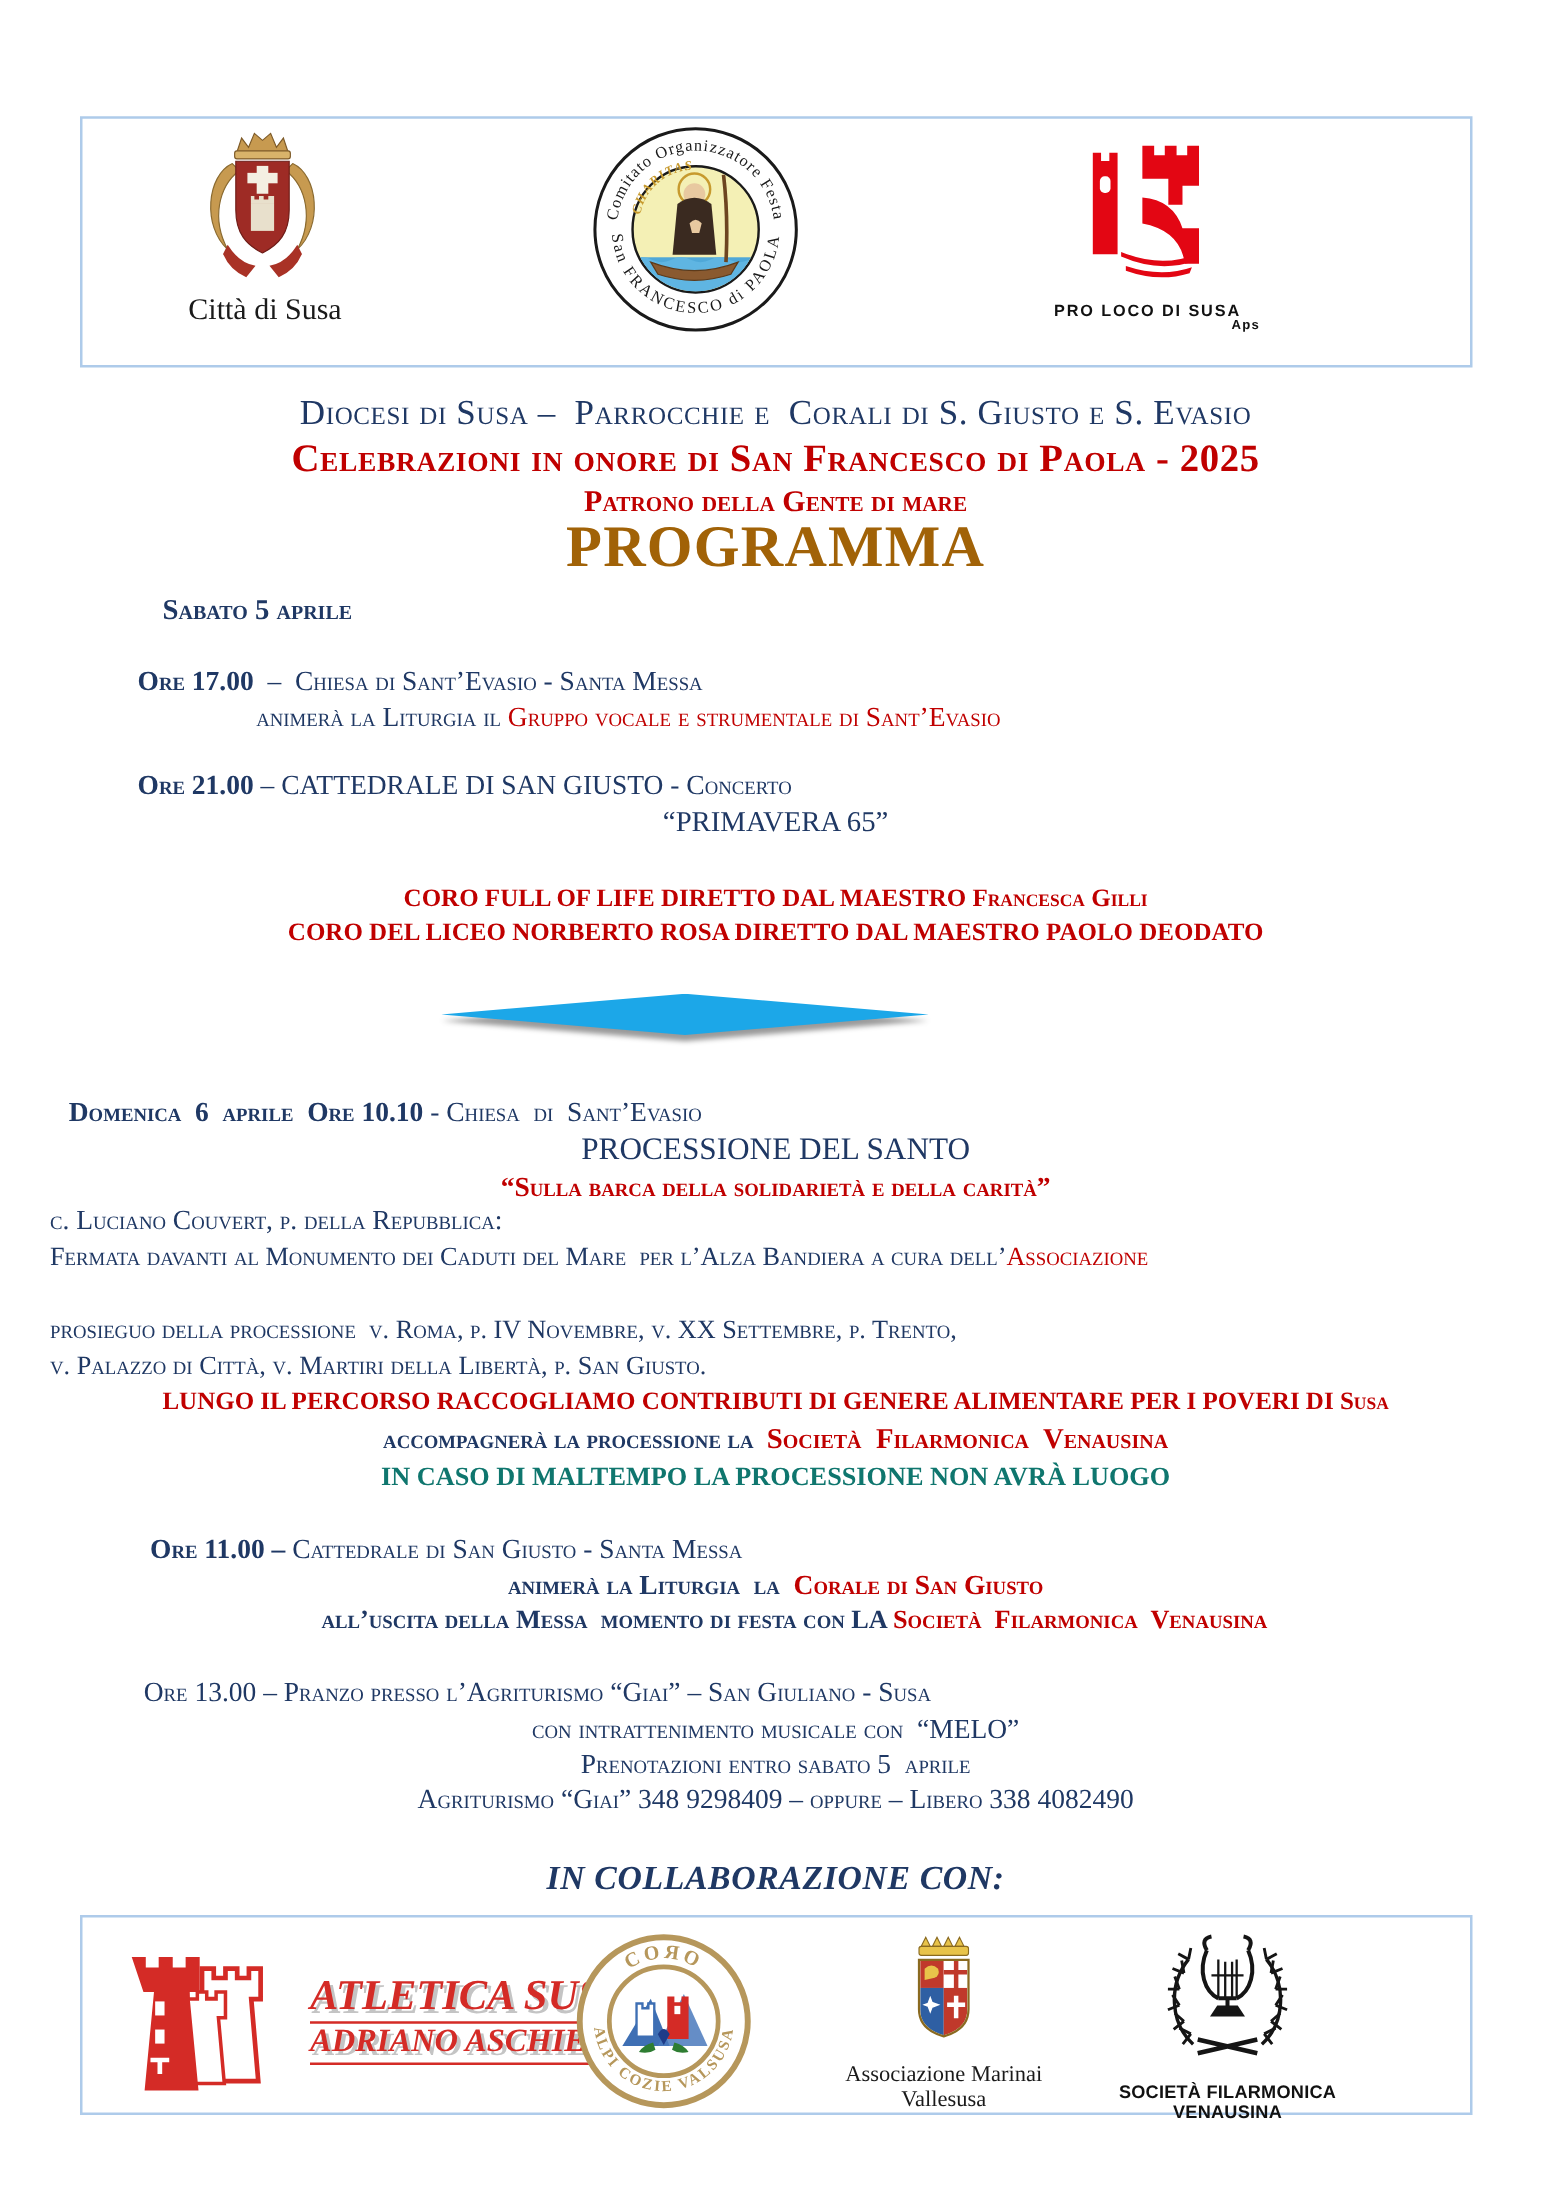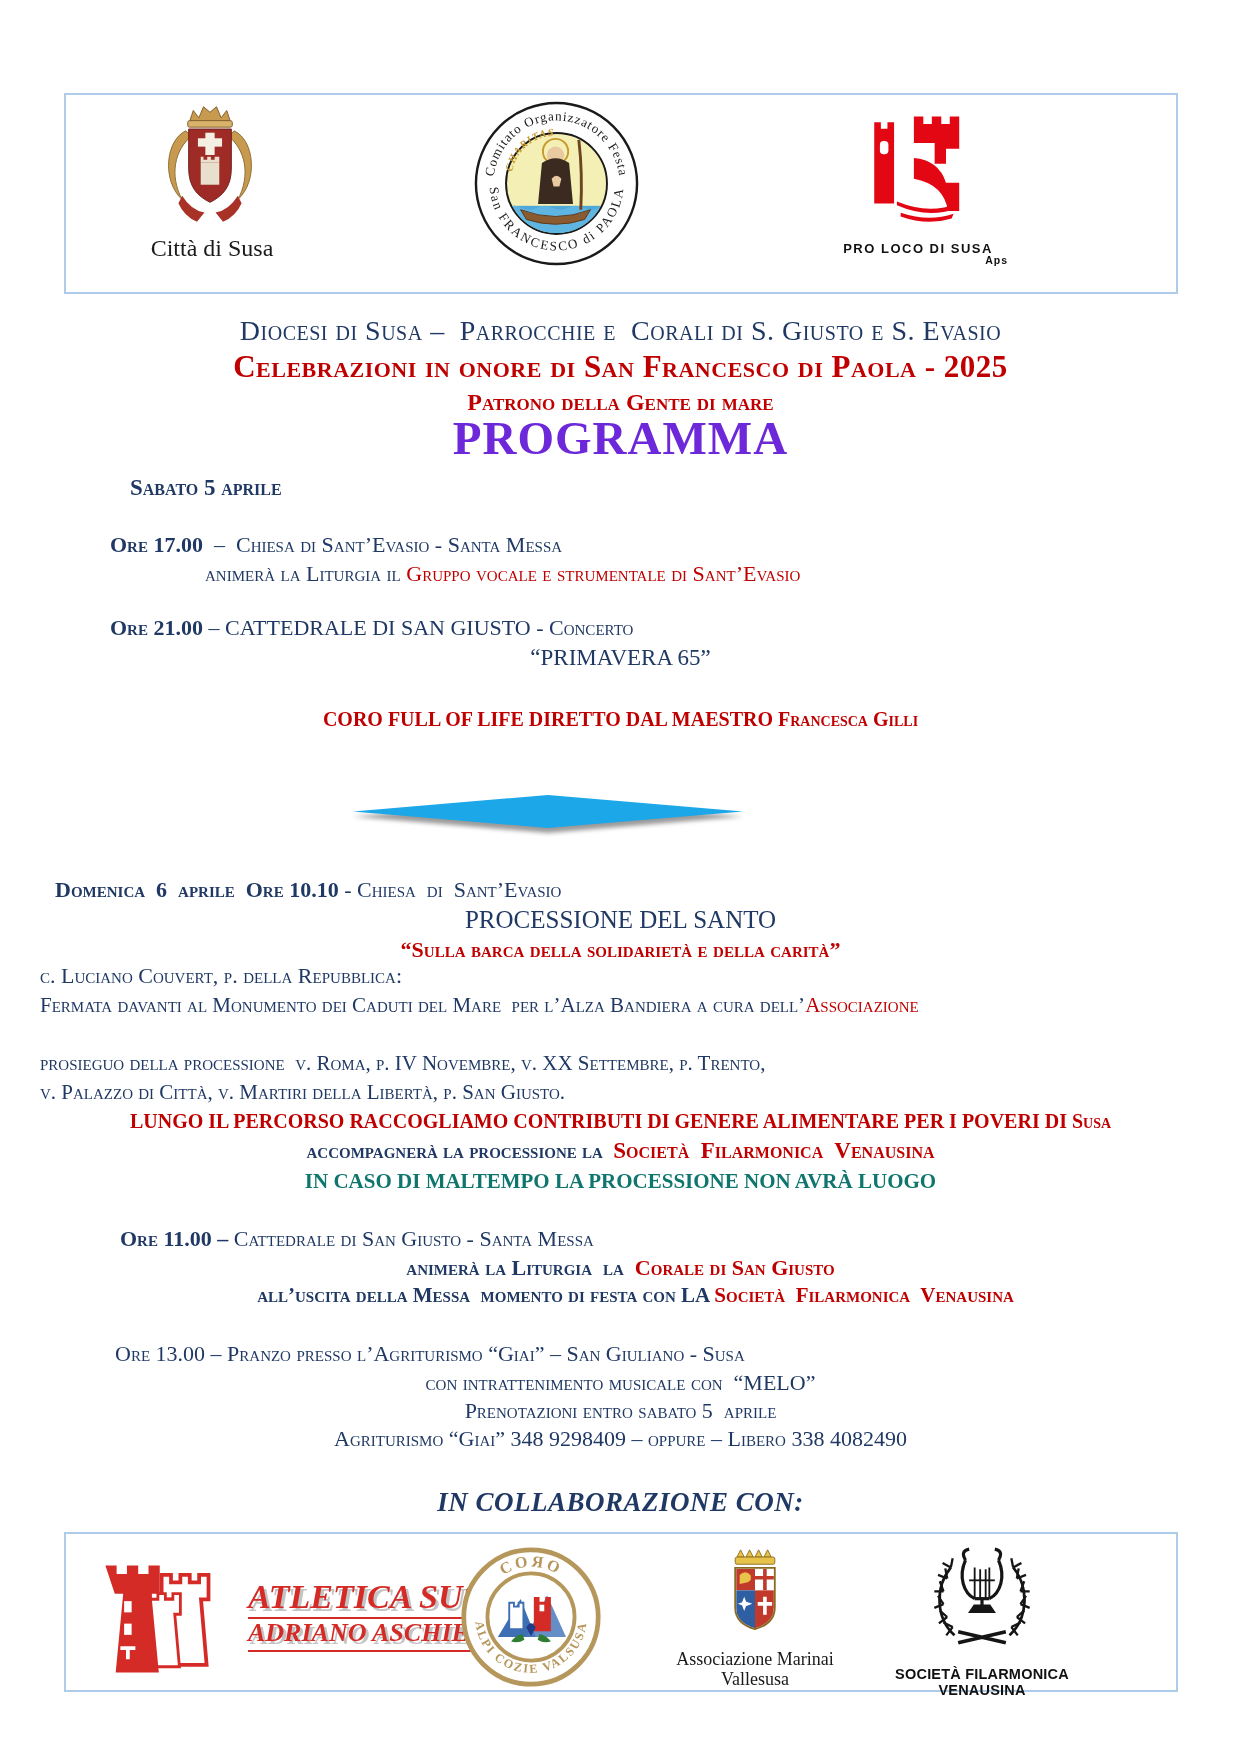--- a/index.html
+++ b/index.html
@@ -4,21 +4,21 @@
 <style>
   html,body{margin:0;padding:0;background:#fff;}
   .page{position:relative;width:1241px;height:1755px;background:#fff;overflow:hidden;
         font-family:"Liberation Serif","DejaVu Serif",serif;color:#1F3864;}
   .box{position:absolute;border:2px solid #AECBEA;background:#fff;}
   .t{position:absolute;color:#1F3864;font-variant:small-caps;white-space:pre;line-height:1.15;}
   .center{left:0;width:100%;text-align:center;}
   .b{font-weight:bold;}
   .red{color:#C00000;}
   .mblue{color:#0f766e;}
-  .blk{color:#6d28d9;}
+  .blk{color:#a16207;}
   .caps{font-variant:normal;}
   .abs{position:absolute;}
   .caption-serif{font-family:"Liberation Serif",serif;color:#1a1a1a;font-variant:normal;}
   .proloco-cap{font-family:"Liberation Sans",sans-serif;font-weight:bold;color:#111;
                letter-spacing:1.5px;font-size:13px;text-align:center;font-variant:normal;}
   .proloco-sub{font-size:10.5px;letter-spacing:1px;text-align:right;padding-right:30px;margin-top:-2px;}
   .diamond-wrap{position:absolute;left:353px;top:795px;width:390px;height:33px;
                 filter:drop-shadow(0 5px 2px #9a9a9a);}
   .diamond{width:100%;height:100%;background:#1CA7E8;
            clip-path:polygon(0 50%,50% 0,100% 50%,50% 100%);}
@@ -110,20 +110,21 @@
   <div class="t center b blk caps" style="top:411px;font-size:47px;letter-spacing:1px;">PROGRAMMA</div>
 
   <div class="t b" style="left:130px;top:475px;font-size:23px;">Sabato 5 aprile</div>
 
   <div class="t" style="left:110px;top:532px;font-size:22px;"><span class="b">Ore 17.00</span><span>  –  Chiesa di Sant’Evasio - Santa Messa</span></div>
   <div class="t" style="left:205px;top:561px;font-size:22px;"><span>animerà la Liturgia il </span><span class="red">Gruppo vocale e strumentale di Sant’Evasio</span></div>
 
   <div class="t" style="left:110px;top:615px;font-size:22px;"><span class="b">Ore 21.00</span><span> – CATTEDRALE DI SAN GIUSTO - Concerto</span></div>
   <div class="t center" style="top:645px;font-size:23px;">“PRIMAVERA 65”</div>
   <div class="t center b red" style="top:708px;font-size:20px;">CORO FULL OF LIFE DIRETTO DAL MAESTRO Francesca Gilli</div>
+  <div class="t center b red" style="top:735px;font-size:20px;">CORO DEL LICEO NORBERTO ROSA DIRETTO DAL MAESTRO PAOLO DEODATO</div>
 
   <div class="diamond-wrap">
     <div class="diamond"></div>
   </div>
 
   <div class="t" style="left:55px;top:877px;font-size:22px;"><span class="b">Domenica  6  aprile  Ore 10.10</span><span> - Chiesa  di  Sant’Evasio</span></div>
   <div class="t center caps" style="top:906px;font-size:25px;">PROCESSIONE DEL SANTO</div>
   <div class="t center b red" style="top:937px;font-size:22px;">“Sulla barca della solidarietà e della carità”</div>
 
   <div class="t" style="left:40px;top:963px;font-size:22px;">c. Luciano Couvert, p. della Repubblica:</div>

